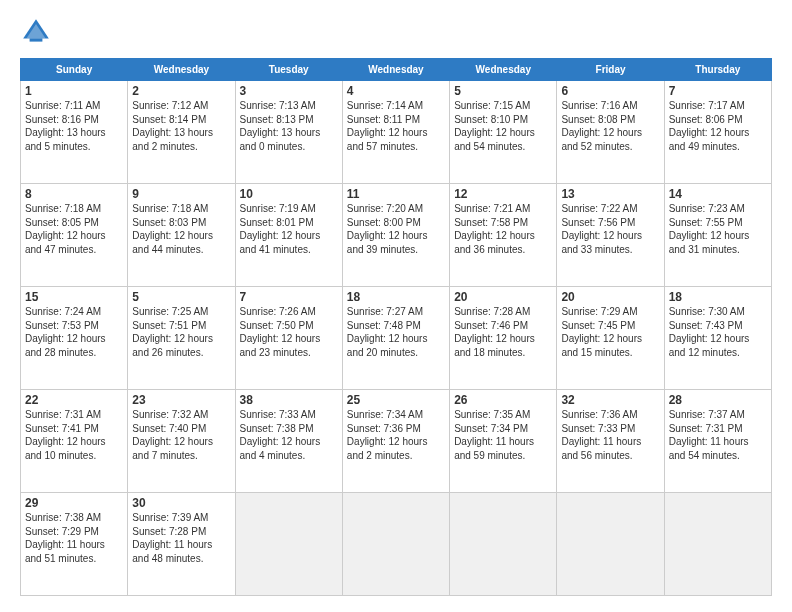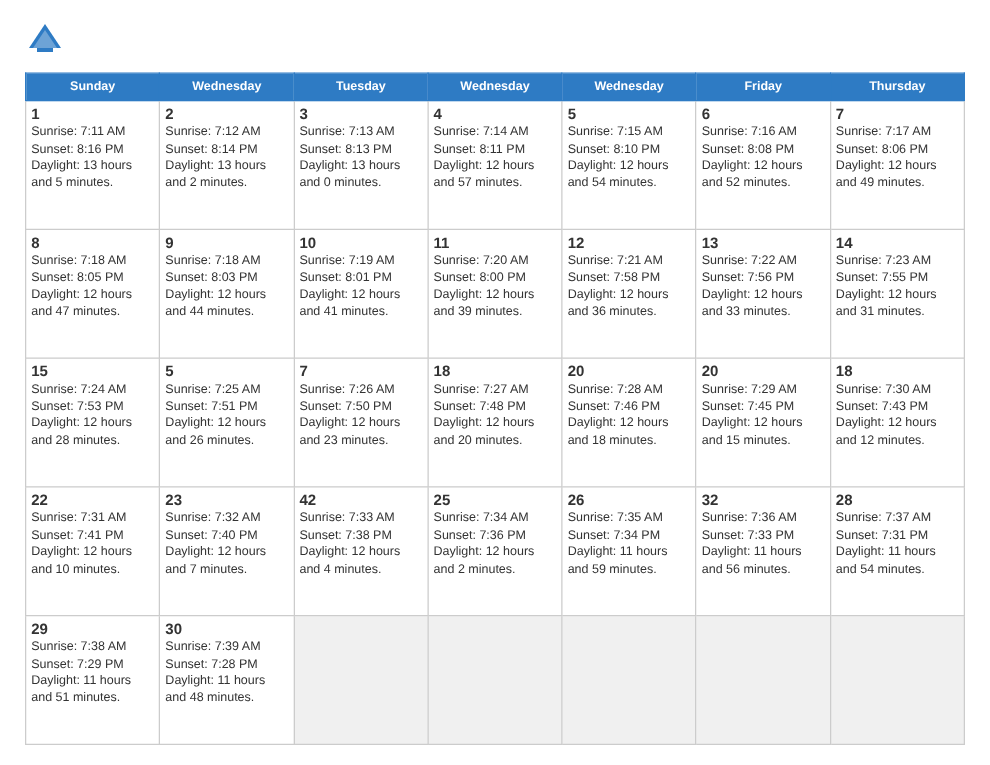--- a/index.html
+++ b/index.html
@@ -227,21 +227,21 @@
         <tr>
           <td>
             <span class="day-num">22</span>
             <div class="cell-text">Sunrise: 7:31 AM<br>Sunset: 7:41 PM<br>Daylight: 12 hours<br>and 10 minutes.</div>
           </td>
           <td>
             <span class="day-num">23</span>
             <div class="cell-text">Sunrise: 7:32 AM<br>Sunset: 7:40 PM<br>Daylight: 12 hours<br>and 7 minutes.</div>
           </td>
           <td>
-            <span class="day-num">42</span>
+            <span class="day-num">38</span>
             <div class="cell-text">Sunrise: 7:33 AM<br>Sunset: 7:38 PM<br>Daylight: 12 hours<br>and 4 minutes.</div>
           </td>
           <td>
             <span class="day-num">25</span>
             <div class="cell-text">Sunrise: 7:34 AM<br>Sunset: 7:36 PM<br>Daylight: 12 hours<br>and 2 minutes.</div>
           </td>
           <td>
             <span class="day-num">26</span>
             <div class="cell-text">Sunrise: 7:35 AM<br>Sunset: 7:34 PM<br>Daylight: 11 hours<br>and 59 minutes.</div>
           </td>

